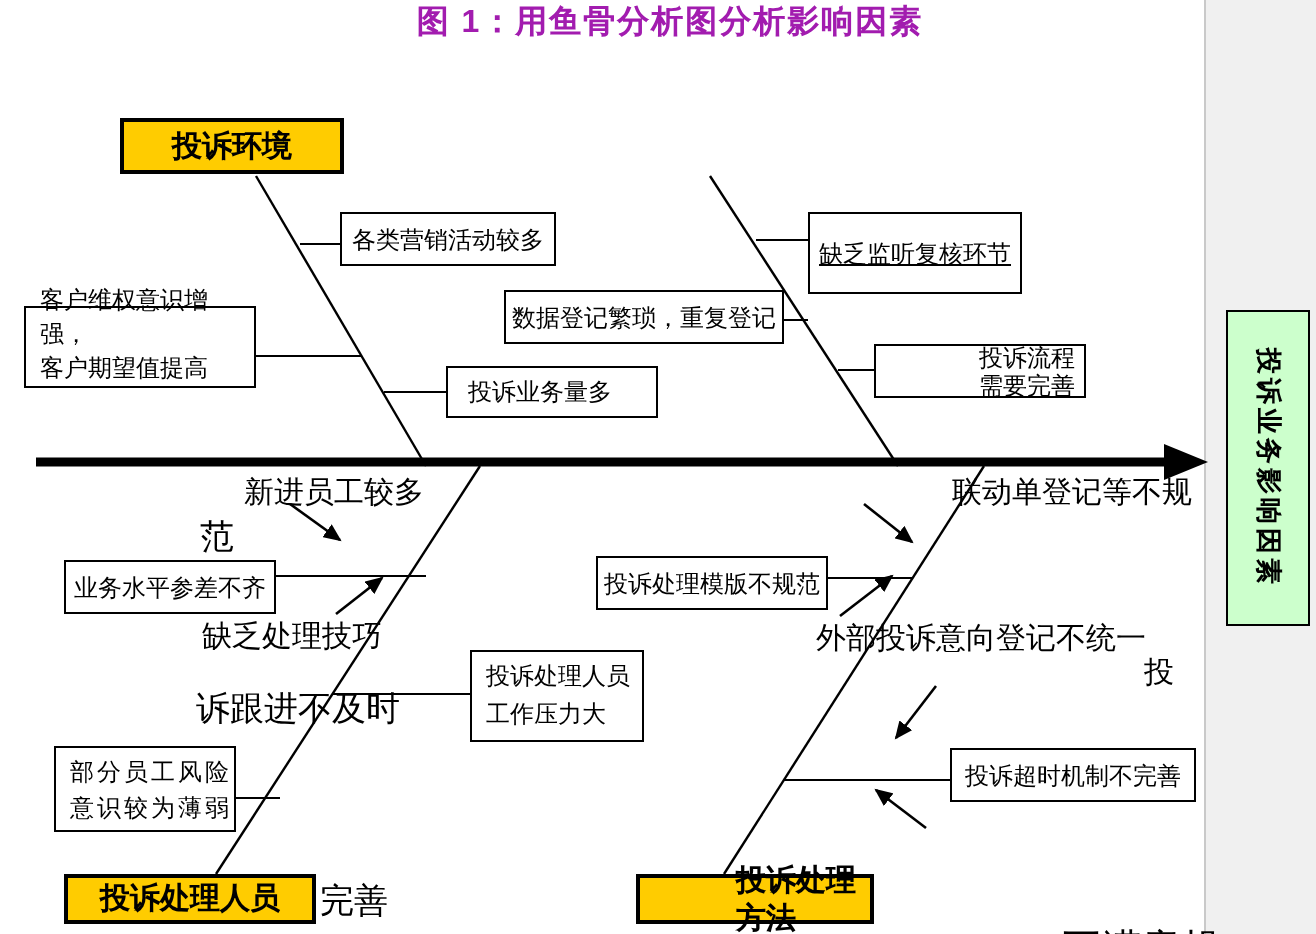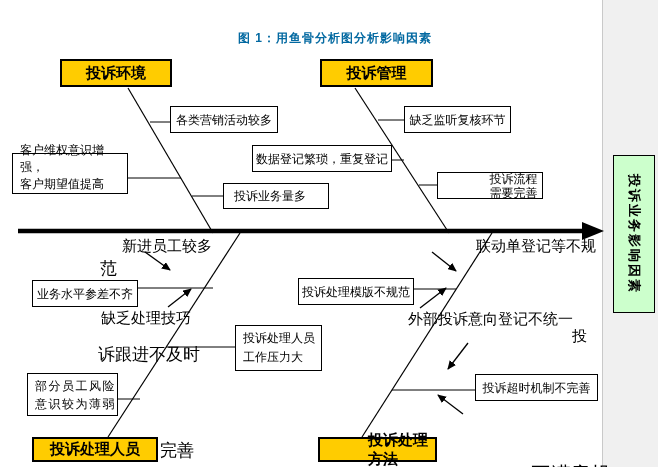--- a/index.html
+++ b/index.html
@@ -14,22 +14,22 @@
     font-family:"Liberation Sans","DejaVu Sans",sans-serif;
     background:var(--margin-bg);
     width:658px;height:467px;overflow:hidden;
   }
   #stage{position:relative;width:658px;height:467px;background:var(--margin-bg);}
   #canvas{position:absolute;left:0;top:0;width:602px;height:467px;
     background:var(--canvas-bg);border-right:1px solid #c9c9c9;}
   #overlay{position:absolute;left:0;top:0;width:658px;height:467px;}
   .abs{position:absolute;}
   .title{
-    left:160px;top:30px;width:350px;text-align:center;
-    font-size:12px;font-weight:bold;color:#0369a1;letter-spacing:1px;
+    left:160px;top:1px;width:350px;text-align:center;
+    font-size:16px;font-weight:bold;color:#a21caf;letter-spacing:1px;
   }
   .category-box{
     background:var(--category-bg);border:2px solid var(--line);
     display:flex;align-items:center;justify-content:center;
     font-weight:bold;font-size:15px;color:#000;box-sizing:border-box;
   }
   .cause-box{
     background:var(--canvas-bg);border:1px solid var(--line);
     font-size:12px;color:#000;box-sizing:border-box;
     display:flex;align-items:center;justify-content:center;
@@ -94,41 +94,38 @@
     <line x1="420" y1="308" x2="446" y2="288" stroke-width="1.3" marker-end="url(#ah)"></line>
     <line x1="468" y1="343" x2="448" y2="369" stroke-width="1.3" marker-end="url(#ah)"></line>
     <line x1="463" y1="414" x2="438" y2="395" stroke-width="1.3" marker-end="url(#ah)"></line>
   </svg>
 
   <div class="abs title">图 1：用鱼骨分析图分析影响因素</div>
 
   <div class="abs category-box" style="left:60px;top:59px;width:112px;height:28px;">
     <span>投诉环境</span>
   </div>
-  <div class="abs category-box" style="left:320px;top:59px;width:113px;height:28px;">
-    <span>投诉管理</span>
-  </div>
   <div class="abs category-box" style="left:32px;top:437px;width:126px;height:25px;">
     <span>投诉处理人员</span>
   </div>
   <div class="abs category-box" style="left:318px;top:437px;width:119px;height:25px;padding-left:48px;">
     <span>投诉处理方法</span>
   </div>
 
   <div class="abs cause-box two-line" style="left:12px;top:153px;width:116px;height:41px;line-height:17px;justify-content:flex-end;">
     <span>客户维权意识增强，</span>
     <span>客户期望值提高</span>
   </div>
   <div class="abs cause-box" style="left:170px;top:106px;width:108px;height:27px;">
     <span>各类营销活动较多</span>
   </div>
   <div class="abs cause-box" style="left:252px;top:145px;width:140px;height:27px;">
     <span>数据登记繁琐，重复登记</span>
   </div>
-  <div class="abs cause-box" style="left:404px;top:106px;width:107px;height:27px;">
+  <div class="abs cause-box" style="left:404px;top:106px;width:107px;height:41px;text-decoration:underline;">
     <span>缺乏监听复核环节</span>
   </div>
   <div class="abs cause-box" style="left:437px;top:172px;width:106px;height:27px;padding-left:47px;">
     <span>投诉流程需要完善</span>
   </div>
   <div class="abs cause-box" style="left:223px;top:183px;width:106px;height:26px;justify-content:flex-start;padding-left:10px;">
     <span>投诉业务量多</span>
   </div>
   <div class="abs cause-box" style="left:32px;top:280px;width:106px;height:27px;">
     <span>业务水平参差不齐</span>

